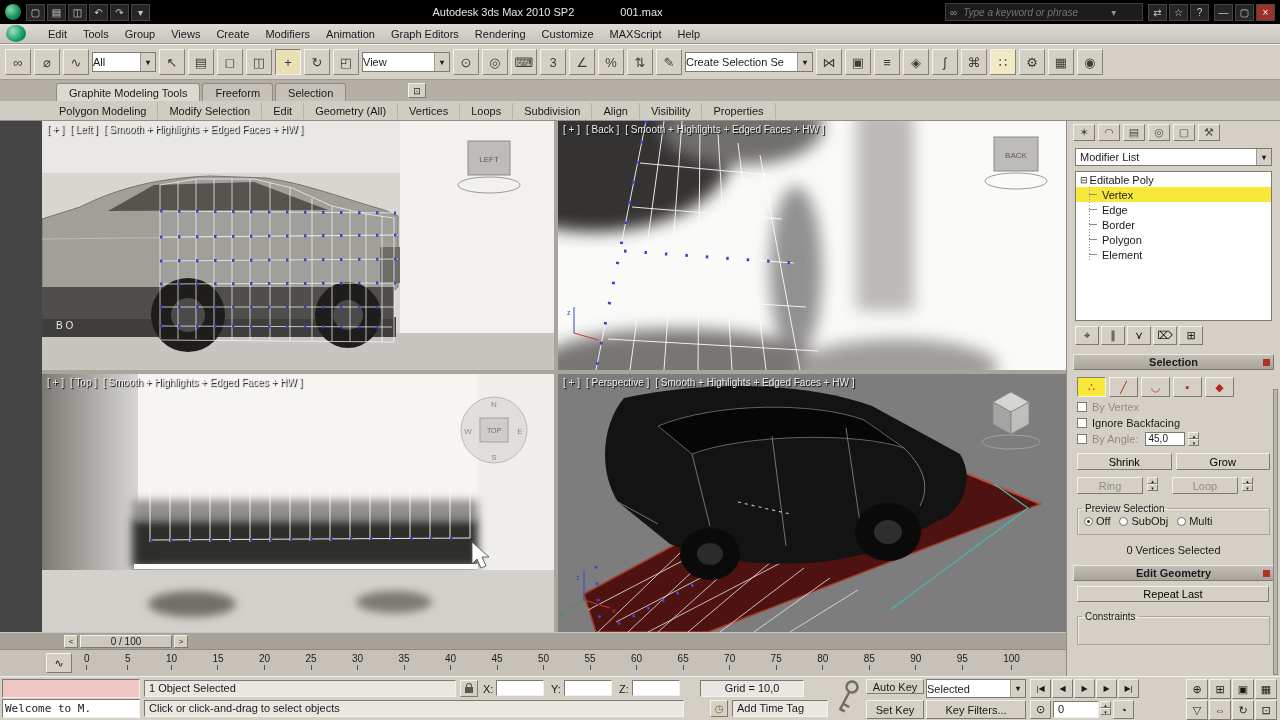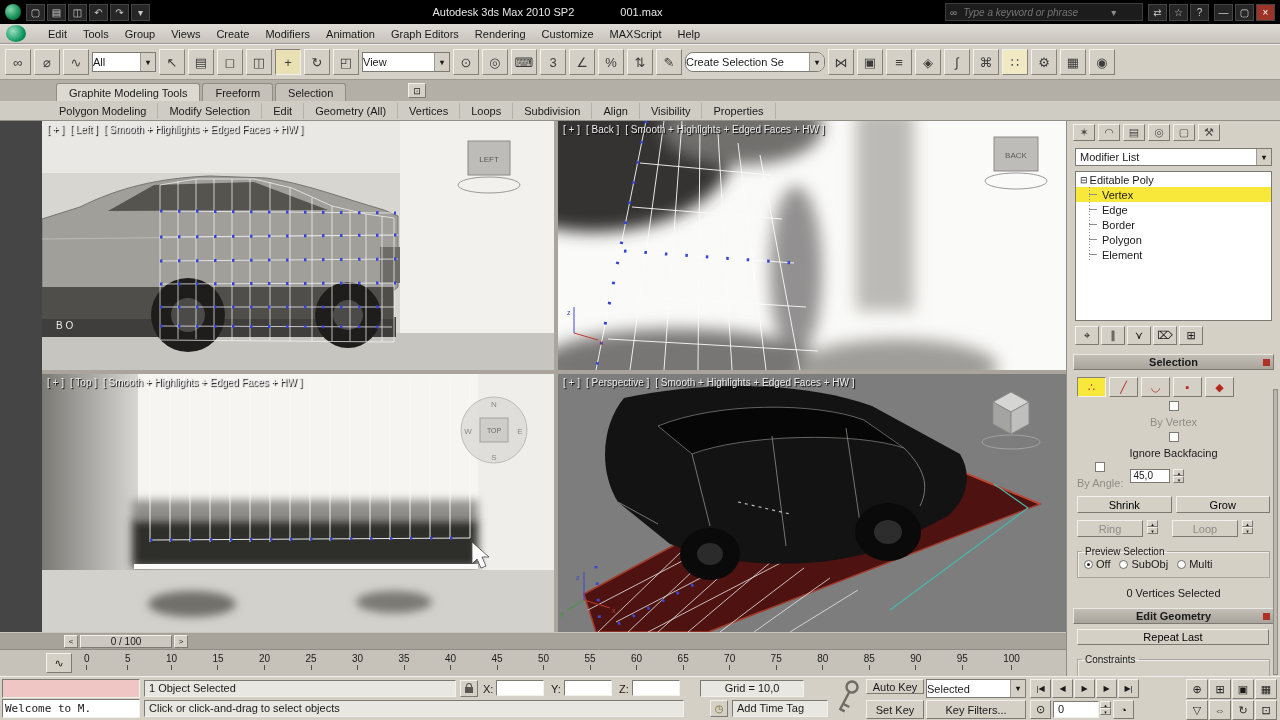--- a/index.html
+++ b/index.html
@@ -31,21 +31,21 @@
   
   #toolbar{left:0;top:44px;width:1280px;height:36px;background:#d4d0c6;border-top:1px solid #f0eee9;border-bottom:1px solid #9d9a93;display:flex;align-items:center;padding:0 5px;gap:3px;}
   .tb-seg{display:flex;gap:3px;}
   .icon-btn{width:26px;height:26px;display:flex;align-items:center;justify-content:center;font-size:13px;color:#3c3c3c;background:#d4d0c6;border:1px solid;border-color:#f3f1ec #85827b #85827b #f3f1ec;}
   .icon-btn.pressed{border-color:#85827b #f3f1ec #f3f1ec #85827b;background:#e9e0b4;}
   .icon-btn.hl{background:#f0e9c4;}
   .dd{height:20px;background:#fff;border:1px solid #7d7a74;display:flex;align-items:center;font-size:11px;overflow:hidden;white-space:nowrap;}
   .dd .dd-btn{margin-left:auto;width:15px;height:100%;background:#d4d0c6;border-left:1px solid #9d9a93;display:flex;align-items:center;justify-content:center;font-size:8px;flex:none;}
   #dd-filter{width:64px;}
   #dd-coord{width:88px;}
-  #dd-selset{width:140px;border-radius:8px;}
+  #dd-selset{width:128px;}
 
   
   #ribbon-tabs{left:0;top:80px;width:1280px;height:21px;background:#b3afa7;display:flex;align-items:flex-end;padding-left:56px;gap:2px;}
   .rtab{padding:3px 12px 2px;font-size:11px;background:#c5c1b9;border:1px solid #8f8c85;border-bottom:none;border-radius:3px 3px 0 0;}
   .rtab.active{background:#dcd9d1;}
   .ribbon-min{width:18px;height:15px;margin:0 0 2px 8px;font-size:9px;display:flex;align-items:center;justify-content:center;}
   #ribbon-panels{left:0;top:101px;width:1280px;height:20px;background:#cfccc4;border-bottom:1px solid #918e87;display:flex;align-items:center;padding-left:48px;}
   .rpanel{padding:2px 11px;border-right:1px solid #b5b2aa;}
 
   
@@ -87,21 +87,21 @@
      repeating-linear-gradient(#8f8c85 0 1px,transparent 1px 3px) 13px 0/1px 100% no-repeat,
      linear-gradient(#8f8c85,#8f8c85) 13px 50%/8px 1px no-repeat;}
   .stack-row.selected{background-color:#f7e839;}
   .cp-stackbtns{display:flex;gap:2px;padding:5px 8px 0;}
   .mini-btn{width:24px;height:19px;font-size:11px;display:flex;align-items:center;justify-content:center;}
   .rollout-hdr{margin:9px 6px 0;height:16px;background:linear-gradient(#c3bfb7,#a8a49c);border:1px solid;border-color:#e9e7e2 #7d7a74 #7d7a74 #e9e7e2;display:flex;align-items:center;justify-content:center;font-weight:bold;position:relative;font-size:11px;}
   .red-sq{position:absolute;right:3px;top:4px;width:7px;height:7px;background:#b03226;}
   .subobj-row{display:flex;gap:3px;padding:7px 10px 0;}
   .so-btn{width:29px;height:20px;color:#b5291d;font-size:11px;display:flex;align-items:center;justify-content:center;}
   .so-btn.pressed{background:#f7e839;border-color:#85827b #f3f1ec #f3f1ec #85827b;}
-  .cb-row{display:flex;align-items:center;gap:5px;padding:4px 10px 0;flex-direction:column;}
+  .cb-row{display:flex;align-items:center;gap:5px;padding:4px 10px 0;}
   .cb{width:10px;height:10px;background:#fff;border:1px solid #7d7a74;flex:none;}
   .disabled > span{color:#8f8c86;}
   .angle-row{display:flex;align-items:center;gap:3px;padding:3px 10px 0;}
   .angle-row .cb-row{padding:0;}
   .num-field{width:40px;height:14px;background:#fff;border:1px solid #7d7a74;font-size:10px;padding:0 2px;margin-left:4px;}
   .spinner{display:inline-flex;flex-direction:column;width:11px;}
   .spinner i{height:7px;font-size:5px;line-height:6px;text-align:center;font-style:normal;background:#d4d0c6;border:1px solid;border-color:#f3f1ec #7d7a74 #7d7a74 #f3f1ec;}
   .btn-row{display:flex;gap:4px;padding:7px 10px 0;}
   .btn-row button{flex:1;height:17px;font-size:11px;background:#d4d0c6;border:1px solid;border-color:#f3f1ec #7d7a74 #7d7a74 #f3f1ec;}
   .btn-row.rl button{flex:none;width:66px;}

